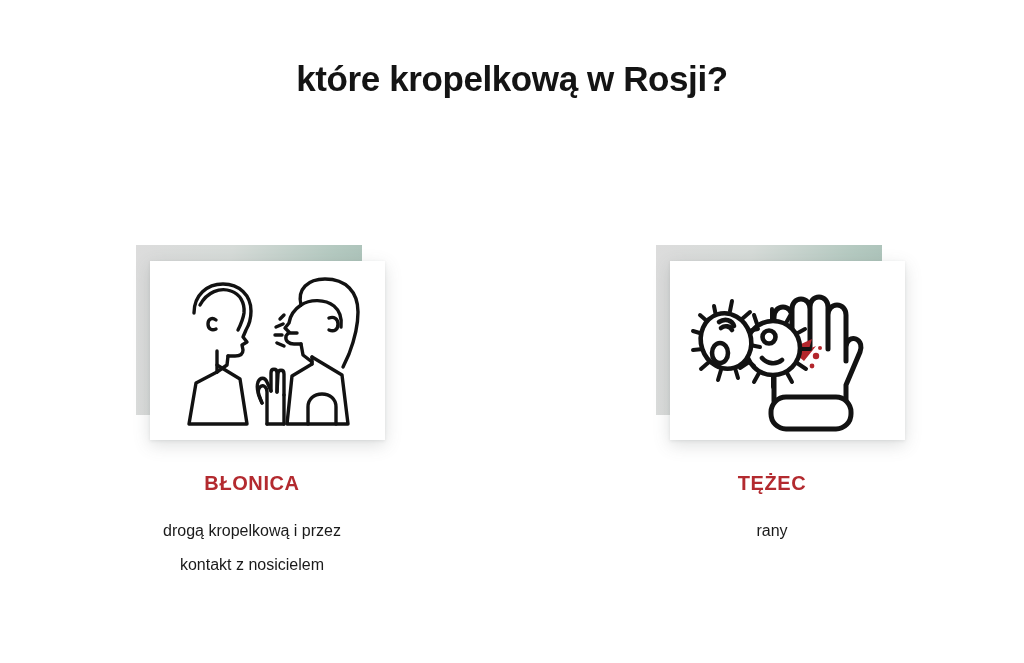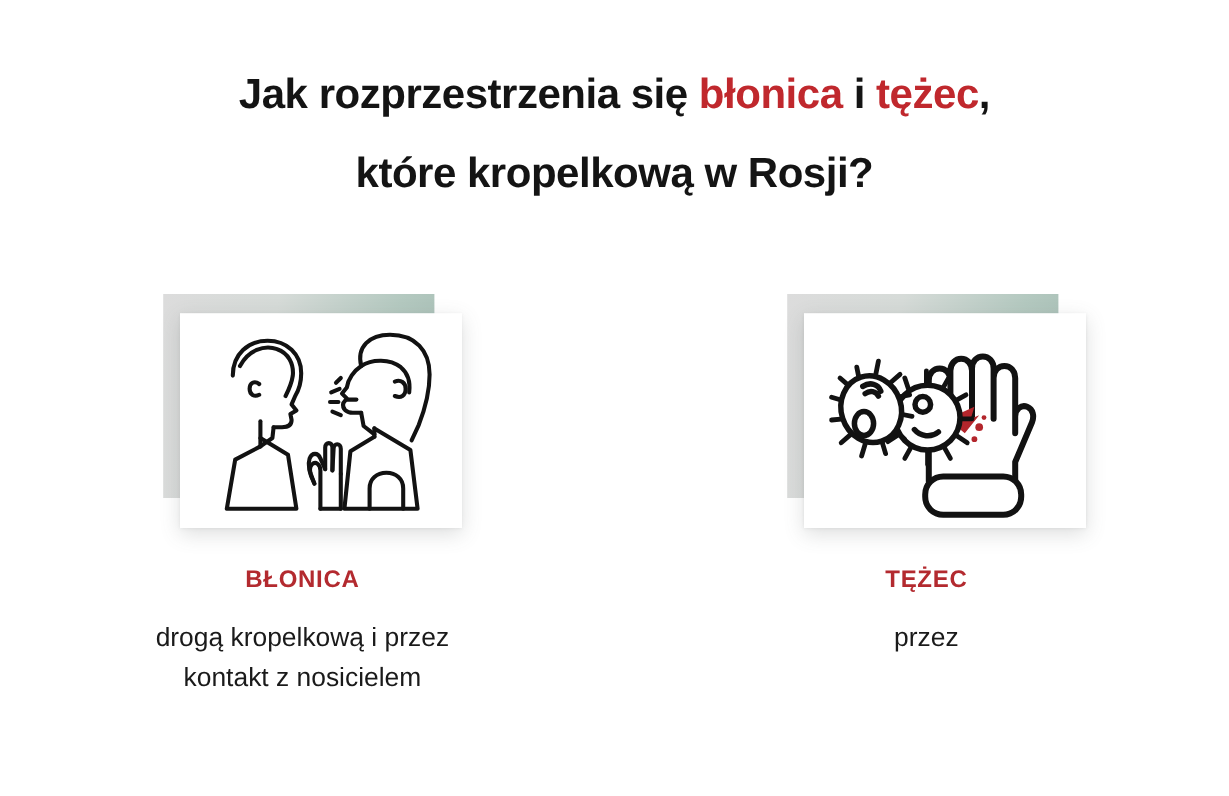--- a/index.html
+++ b/index.html
@@ -91,33 +91,32 @@
   }
   .caption-title {
     font-size: 20px;
     font-weight: bold;
     color: #b32a2f;
     letter-spacing: 0.6px;
     margin: 0 0 20px 0;
     line-height: 22px;
   }
   .caption-text {
-    font-size: 22px;
+    font-size: 16px;
     font-weight: normal;
     color: #1a1a1a;
     line-height: 34px;
     margin: 0;
   }
   .caption-text .ln { display: block; }
 </style>
 </head>
 <body>
 
 <div class="headline">
-  <span class="ln"><span>Jak rozprzestrzenia się </span><span class="accent">błonica</span><span> i </span><span class="accent">tężec</span><span>,</span></span>
   <span class="ln">które kropelkową w Rosji?</span>
 </div>
 
 <div class="columns">
 
   <div class="column left">
     <div class="card-stack">
       <div class="card-back"></div>
       <div class="card-front">
         <div class="card-art">
@@ -299,18 +298,18 @@
               <ellipse cx="50" cy="92" rx="8" ry="10" fill="#ffffff"></ellipse>
             </g>
           </svg>
         </div>
       </div>
     </div>
 
     <div class="caption-block">
       <div class="caption-title">TĘŻEC</div>
       <div class="caption-text">
-        <span class="ln">przez</span>
+        <span class="ln">rany</span>
       </div>
     </div>
   </div>
 
 </div>
 
 </body></html>

